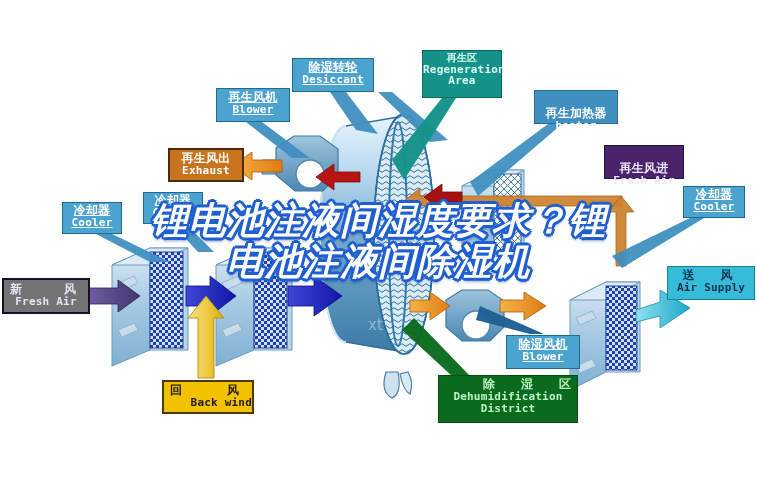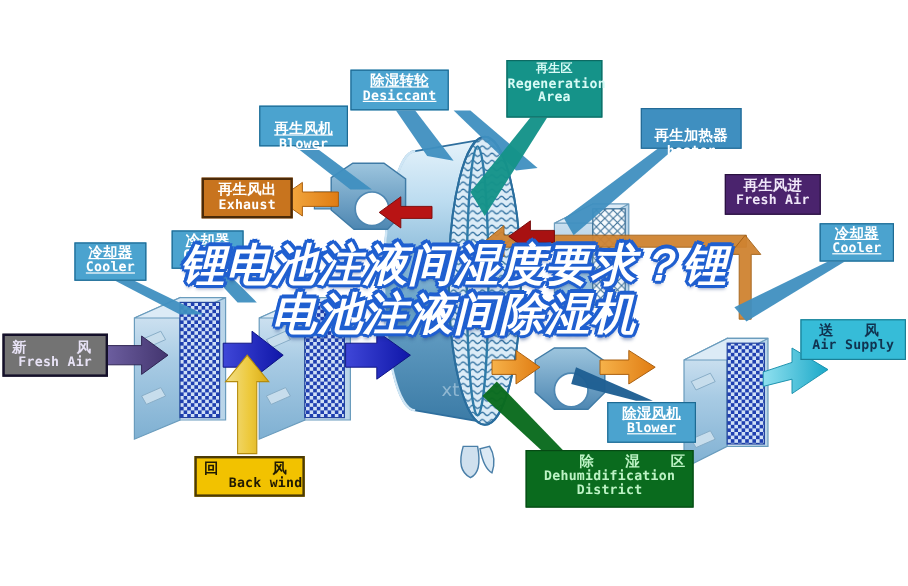--- a/index.html
+++ b/index.html
@@ -259,21 +259,21 @@
       <polygon points="530,334 544,334 480,306 476,320" fill="#1f5f93" opacity="0.97"></polygon>
       <polygon points="452,376 470,376 414,318 402,330" fill="#0a6b1e" opacity="0.97"></polygon>
     </g>
   </svg>
 
   <div class="lbl cal" style="left:292px;top:58px;width:82px;height:34px;padding-top:2px;">
     <span class="cn">除湿转轮</span>
     <span class="en">Desiccant</span>
   </div>
 
-  <div class="lbl cal" style="left:216px;top:88px;width:74px;height:34px;padding-top:12px;">
+  <div class="lbl cal" style="left:216px;top:88px;width:74px;height:34px;padding-top:2px;">
     <span class="cn">再生风机</span>
     <span class="en">Blower</span>
   </div>
 
   <div class="lbl orange" style="left:168px;top:148px;width:76px;height:34px;padding-top:2px;">
     <span class="cn">再生风出</span>
     <span class="en">Exhaust</span>
   </div>
 
   <div class="lbl cal" style="left:62px;top:202px;width:60px;height:32px;padding-top:1px;">
@@ -299,21 +299,21 @@
   <div class="lbl teal" style="left:422px;top:50px;width:80px;height:48px;padding-top:2px;">
     <span class="cn">再生区</span>
     <span class="en" style="white-space:normal;line-height:1.0;">Regeneration Area</span>
   </div>
 
   <div class="lbl steel" style="left:534px;top:90px;width:84px;height:34px;padding-top:16px;">
     <span class="cn">再生加热器</span>
     <span class="en">heater</span>
   </div>
 
-  <div class="lbl purple2" style="left:604px;top:145px;width:80px;height:34px;padding-top:2px;">
+  <div class="lbl purple2" style="left:604px;top:145px;width:80px;height:34px;padding-top:16px;">
     <span class="cn">再生风进</span>
     <span class="en">Fresh Air</span>
   </div>
 
   <div class="lbl cal" style="left:683px;top:186px;width:62px;height:32px;padding-top:1px;">
     <span class="cn">冷却器</span>
     <span class="en">Cooler</span>
   </div>
 
   <div class="lbl cyan" style="left:667px;top:266px;width:88px;height:34px;padding-top:2px;">

